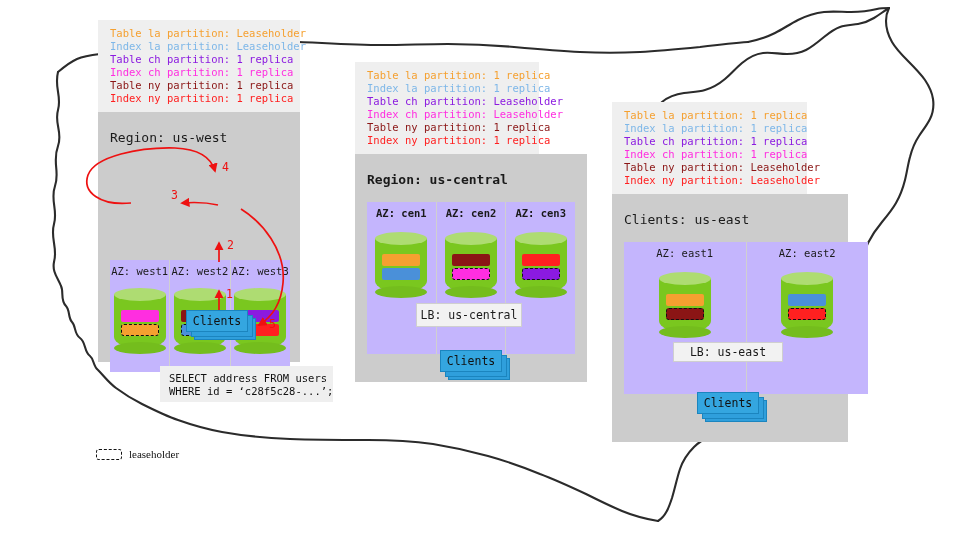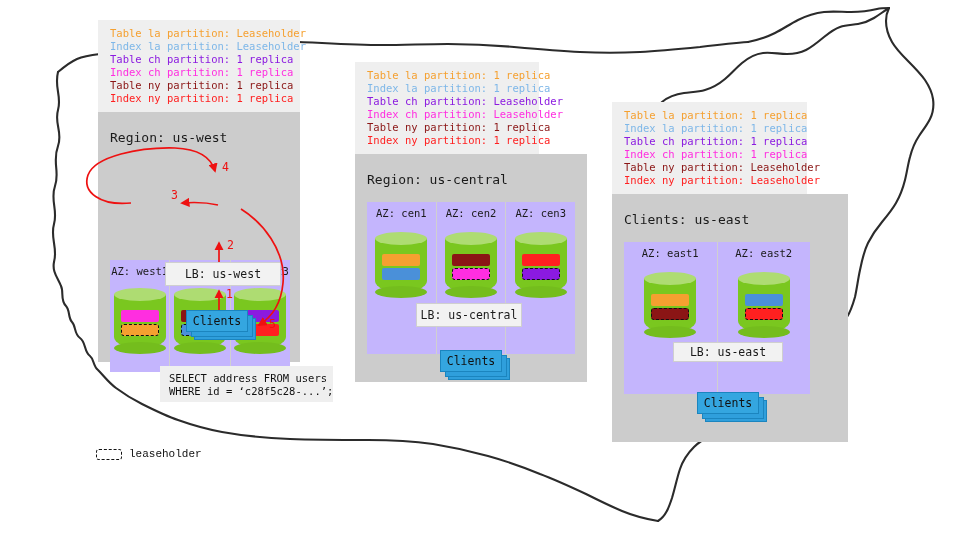--- a/index.html
+++ b/index.html
@@ -203,21 +203,21 @@
   }
   .key-swatch {
     width: 26px;
     height: 11px;
     border: 1.6px dashed #111111;
     border-radius: 3px;
     box-sizing: border-box;
   }
   .key-label {
     margin-left: 7px;
-    font-family: Liberation Mono, monospace;
+    font-family: Liberation Serif, serif;
     font-size: 11px;
     color: #111111;
     white-space: pre;
   }
 </style>
 </head>
 <body>
 
 <div id="canvas">
 
@@ -305,21 +305,20 @@
           <div class="cyl-body"></div>
           <div class="cyl-bot-shade"></div>
           <div class="cyl-top"></div>
           <div class="range" style="top:22px; background:#8B1AE0;"></div>
           <div class="range" style="top:36px; background:#FF2020;"></div>
         </div>
       </div>
     </div>
   </div>
 
-  <div class="lb-box" style="left:165px; top:262px; width:116px; height:24px;">LB: us-west</div>
 
   <div class="clients-wrap" style="left:186px; top:310px; width:70px; height:32px;">
     <div class="clients-card" style="left:8px; top:8px; width:62px; height:22px;"></div>
     <div class="clients-card" style="left:5px; top:5px; width:62px; height:22px;"></div>
     <div class="clients-main" style="width:62px; height:22px;">Clients</div>
   </div>
 
   <div class="sql-box" style="left:160px; top:366px; width:173px; height:36px;">
     <div class="sql-line">SELECT address FROM users</div>
     <div class="sql-line">WHERE id = ‘c28f5c28-...’;</div>
@@ -327,21 +326,21 @@
 
   <div class="legend-panel" style="left:355px; top:62px; width:184px; height:92px;">
     <div class="legend-line" style="color:#F5A030">Table la partition: 1 replica</div>
     <div class="legend-line" style="color:#7EB7E8">Index la partition: 1 replica</div>
     <div class="legend-line" style="color:#8B1AE0">Table ch partition: Leaseholder</div>
     <div class="legend-line" style="color:#FF2EE0">Index ch partition: Leaseholder</div>
     <div class="legend-line" style="color:#8B1515">Table ny partition: 1 replica</div>
     <div class="legend-line" style="color:#FF2020">Index ny partition: 1 replica</div>
   </div>
 
-  <div class="region-panel" style="left:355px; top:154px; width:232px; height:228px;">
+  <div class="region-panel" style="left:355px; top:154px; width:232px; height:228px;font-weight:bold;">
     <div class="region-title" style="left:12px; top:18px;">Region: us-central</div>
     <div class="az-strip" style="left:12px; top:48px; width:208px; height:152px;">
       <div class="az-cell">
         <div class="az-label">AZ: cen1</div>
         <div class="cyl" style="top:30px;">
           <div class="cyl-body"></div>
           <div class="cyl-bot-shade"></div>
           <div class="cyl-top"></div>
           <div class="range" style="top:22px; background:#F5A030;"></div>
           <div class="range" style="top:36px; background:#4A90D9;"></div>
@@ -382,21 +381,21 @@
     <div class="legend-line" style="color:#F5A030">Table la partition: 1 replica</div>
     <div class="legend-line" style="color:#7EB7E8">Index la partition: 1 replica</div>
     <div class="legend-line" style="color:#8B1AE0">Table ch partition: 1 replica</div>
     <div class="legend-line" style="color:#FF2EE0">Index ch partition: 1 replica</div>
     <div class="legend-line" style="color:#8B1515">Table ny partition: Leaseholder</div>
     <div class="legend-line" style="color:#FF2020">Index ny partition: Leaseholder</div>
   </div>
 
   <div class="region-panel" style="left:612px; top:194px; width:236px; height:248px;">
     <div class="region-title" style="left:12px; top:18px;">Clients: us-east</div>
-    <div class="az-strip" style="left:12px; top:48px; width:186px; height:152px;">
+    <div class="az-strip" style="left:12px; top:48px; width:244px; height:152px;">
       <div class="az-cell">
         <div class="az-label">AZ: east1</div>
         <div class="cyl" style="top:30px;">
           <div class="cyl-body"></div>
           <div class="cyl-bot-shade"></div>
           <div class="cyl-top"></div>
           <div class="range" style="top:22px; background:#F5A030;"></div>
           <div class="range lease" style="top:36px; background:#8B1515;"></div>
         </div>
       </div>

